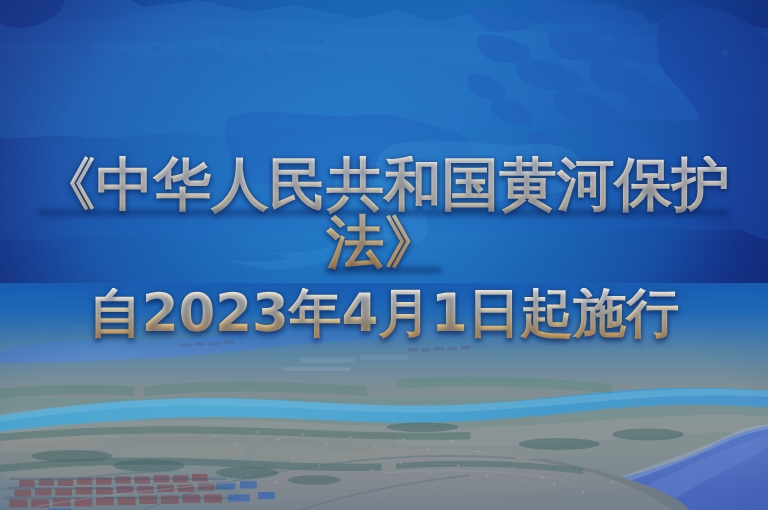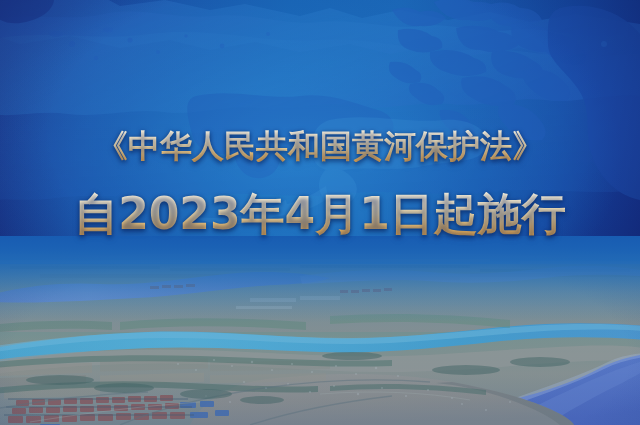--- a/index.html
+++ b/index.html
@@ -86,22 +86,22 @@
         #fdf6e2 0%,
         #fbeccb 24%,
         #f6dda5 52%,
         #eebd6b 78%,
         #e2a348 100%);
     -webkit-background-clip:text;
     background-clip:text;
     text-shadow:0 2px 4px rgba(10,36,96,0.45);
     filter:drop-shadow(0 1px 2px rgba(8,32,90,0.55));
   }
-  .tline1{ font-size:32px; }
-  .tline2{ font-size:44px; margin-top:30px; }
+  .tline1{ font-size:48px;text-decoration:underline; }
+  .tline2{ font-size:44px; margin-top:14px; }
 </style>
 </head>
 <body>
 
 <div id="poster">
 
   <div class="sky"></div>
 
   <div class="worldmap">
     <svg width="640" height="300" viewBox="0 0 640 300" xmlns="http://www.w3.org/2000/svg">

